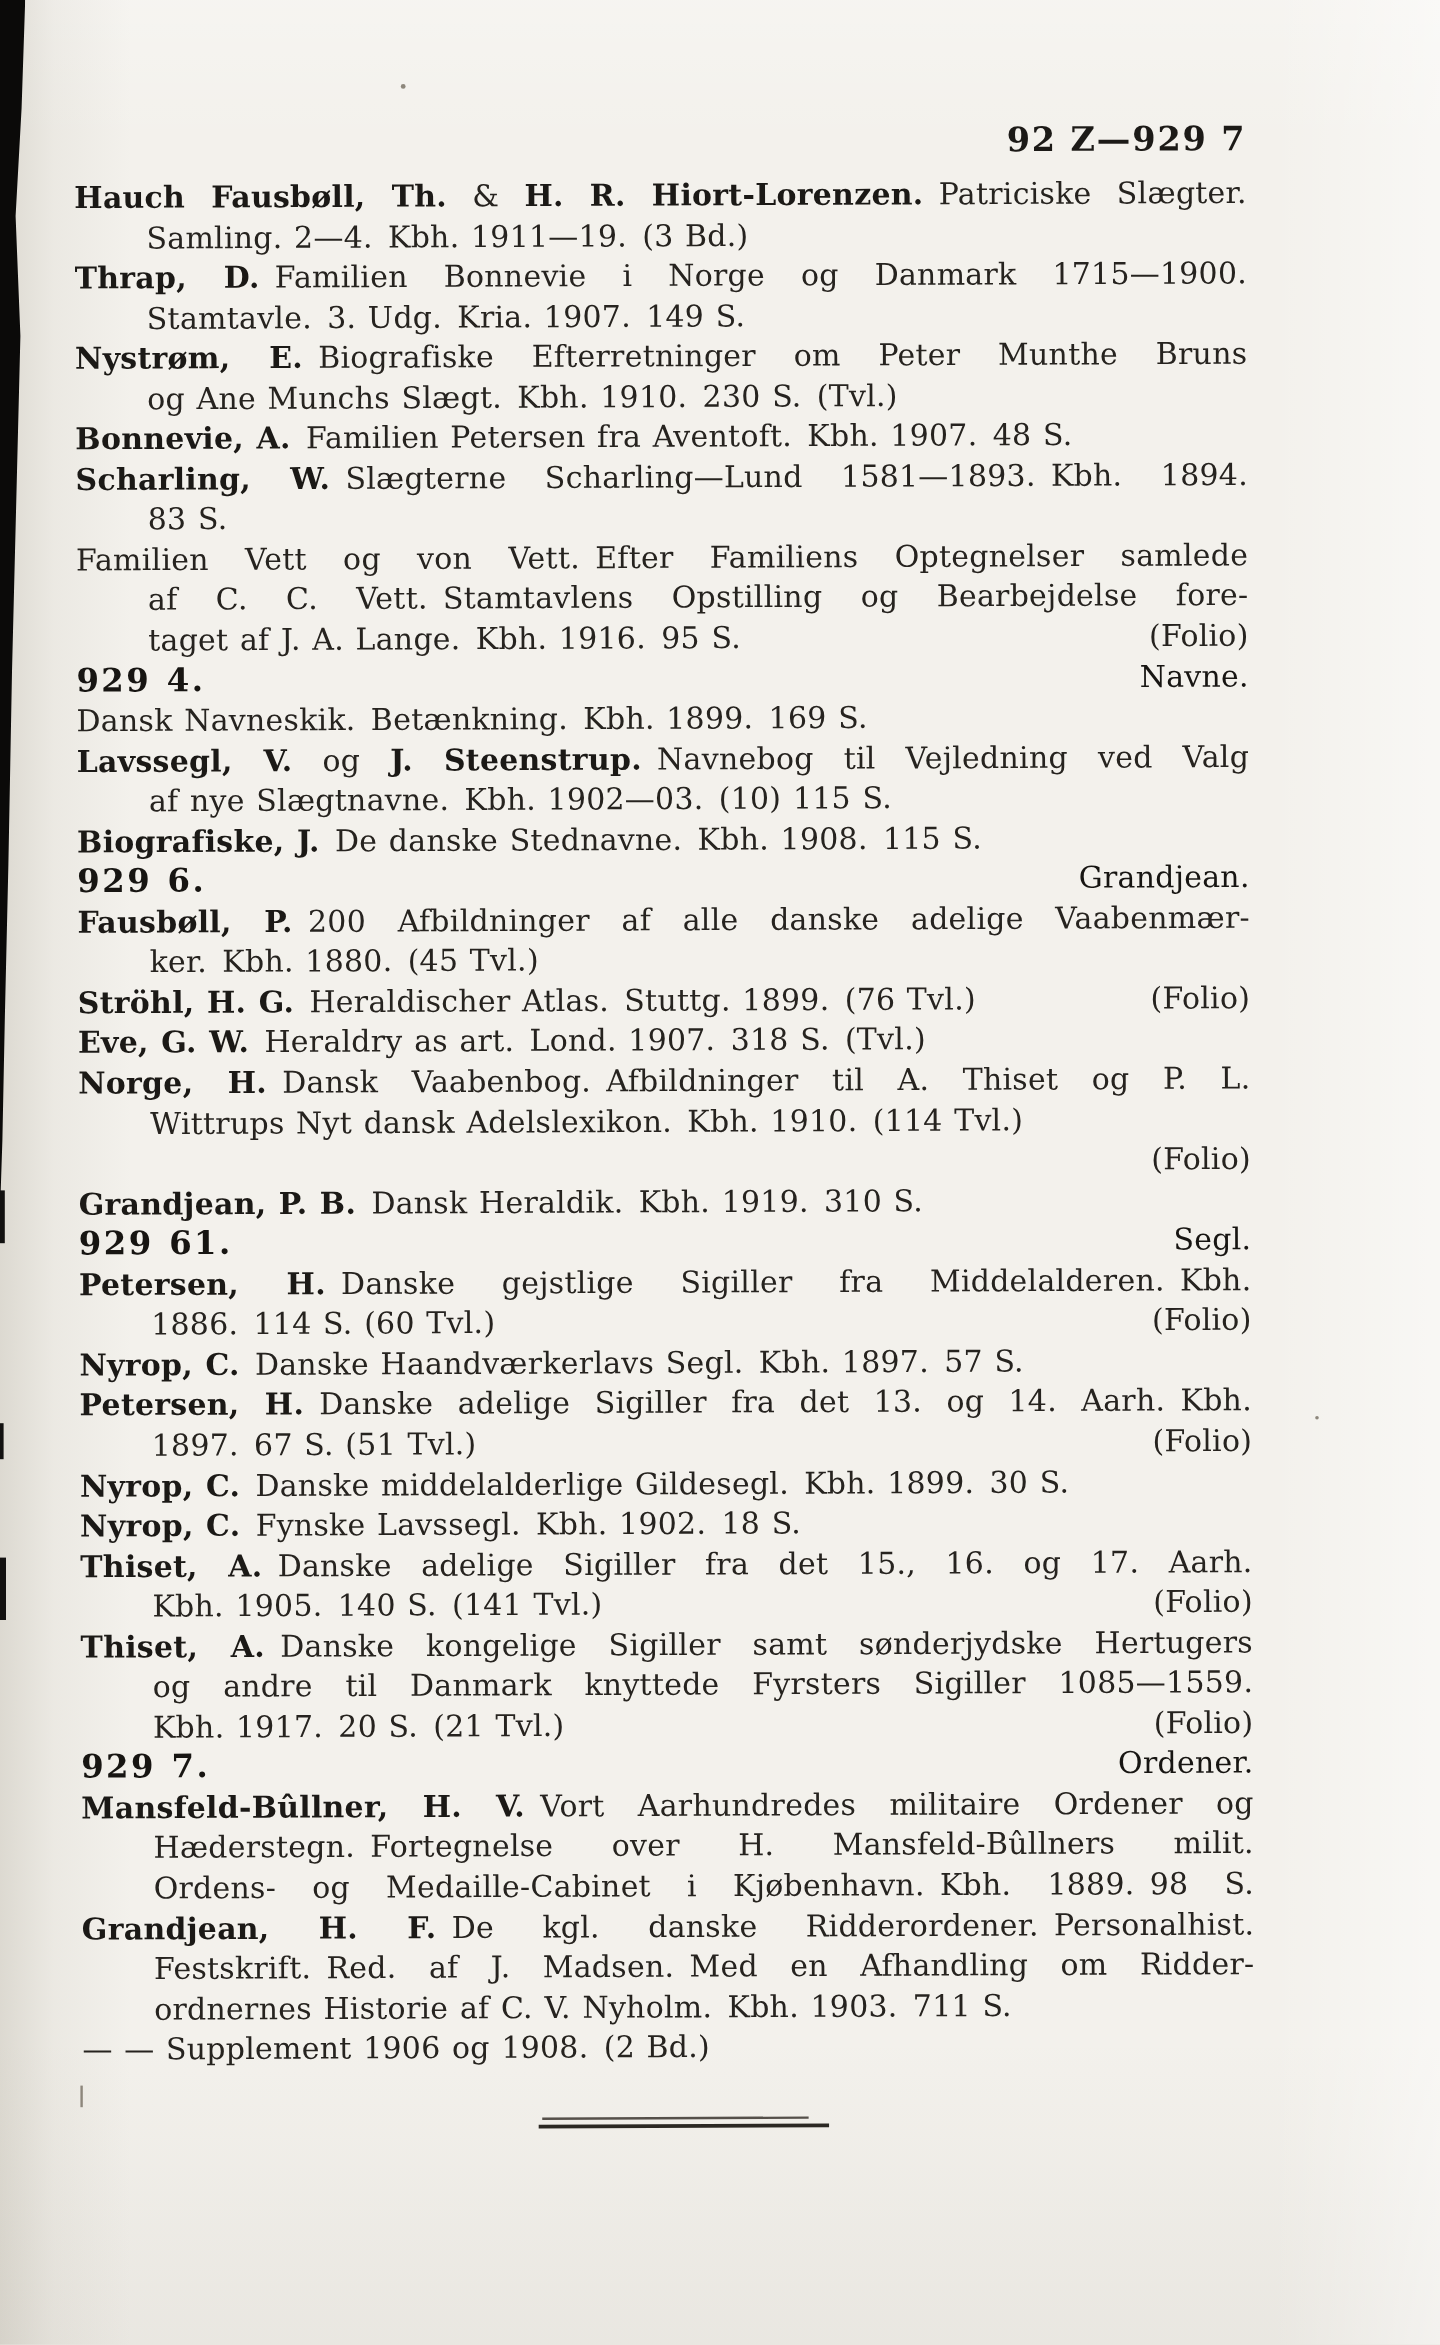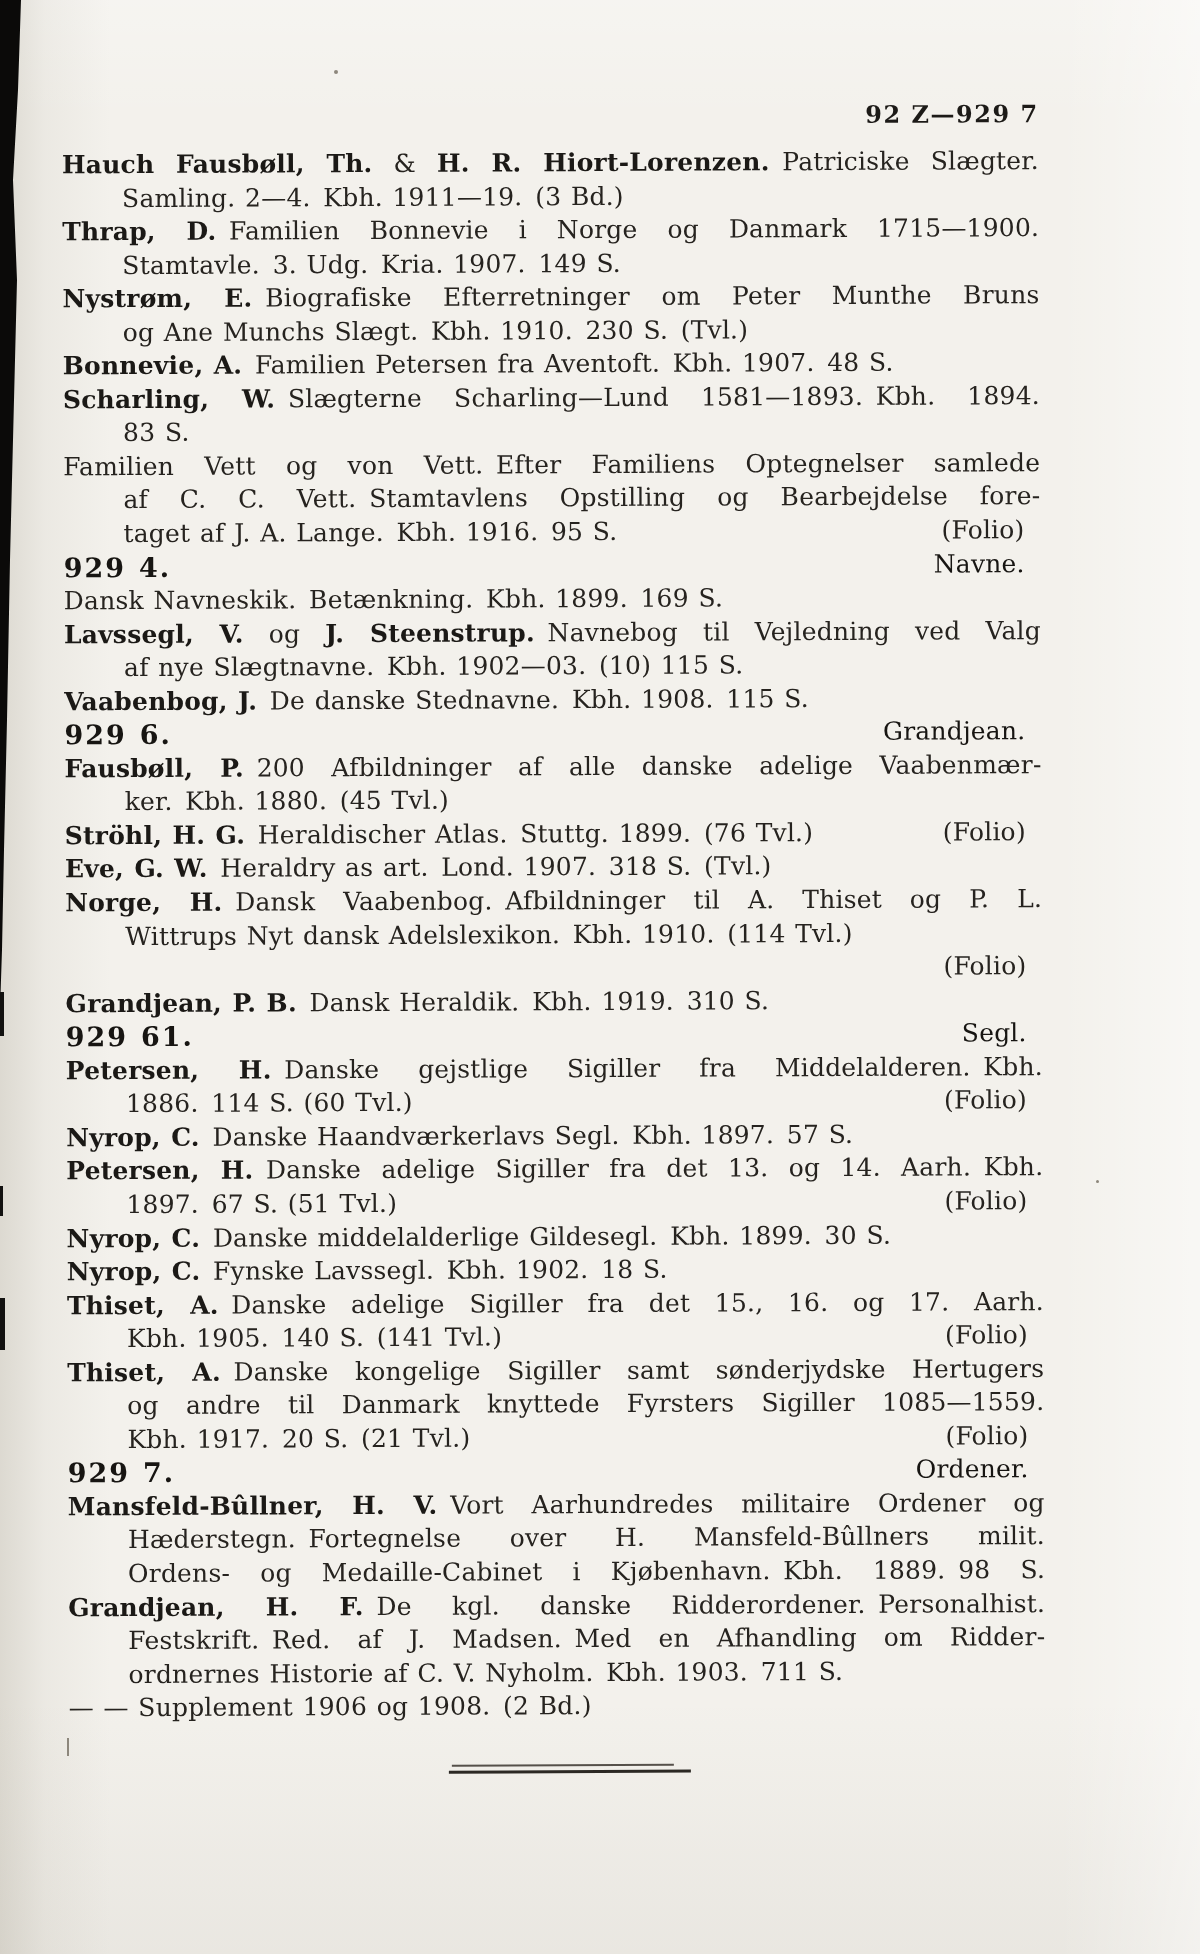--- a/index.html
+++ b/index.html
@@ -25,34 +25,34 @@
   .mark{position:absolute;background:#121110;}
   .speck{position:absolute;background:#8d877c;border-radius:50%;}
   .content{
     position:absolute;inset:0;
     transform:rotate(-0.25deg);
     transform-origin:50% 45%;
     color:var(--ink,#26231f);
   }
   .header-code{
     position:absolute;top:101px;right:158px;
-    font-size:24px;font-weight:bold;letter-spacing:1.5px;color:#1c1a17;
+    font-size:28px;font-weight:bold;letter-spacing:1.5px;color:#1c1a17;
   }
   .lines{
     position:absolute;top:146px;left:65px;width:977px;
     font-size:25px;line-height:33.55px;
     letter-spacing:0.2px;word-spacing:1.5px;
   }
   .line{position:relative;height:33.55px;}
   .line .main{display:block;white-space:nowrap;}
   .line.j .main{white-space:normal;text-align:justify;text-align-last:justify;}
   .line.ind{padding-left:60px;}
   .line.ind .main{width:917px;}
   .line b{font-weight:bold;color:#1b1916;}
-  .right{position:absolute;right:16px;top:0;white-space:nowrap;}
+  .right{position:absolute;right:0;top:0;white-space:nowrap;}
   .sec .main{font-weight:bold;font-size:27px;letter-spacing:2px;color:#171512;}
   .sec .right{font-weight:normal;color:#171512;}
   .end-rule{position:absolute;top:1764px;left:445px;width:242px;height:10px;}
   .end-rule .r1{position:absolute;top:0;left:3px;width:222px;height:2px;background:#55504a;}
   .end-rule .r2{position:absolute;top:6px;left:0;width:242px;height:3px;background:#2b2823;}
 </style>
 </head>
 <body style="--paper: #f3f1ec; --ink: #26231f; --edge: #0b0a09;">
 
 <div class="page">
@@ -111,21 +111,21 @@
         <div class="line">
           <span class="main"><span>Dansk Navneskik. Betænkning. Kbh. 1899. 169 S.</span></span>
         </div>
         <div class="line j">
           <span class="main"><b>Lavssegl, V.</b><span> og </span><b>J. Steenstrup.</b><span> Navnebog til Vejledning ved Valg</span></span>
         </div>
         <div class="line ind">
           <span class="main"><span>af nye Slægtnavne. Kbh. 1902—03. (10) 115 S.</span></span>
         </div>
         <div class="line">
-          <span class="main"><b>Vaabenbog, J.</b><span> De danske Stednavne. Kbh. 1908. 115 S.</span></span>
+          <span class="main"><b>Biografiske, J.</b><span> De danske Stednavne. Kbh. 1908. 115 S.</span></span>
         </div>
         <div class="line sec">
           <span class="main">929 6.</span>
           <span class="right">Grandjean.</span>
         </div>
         <div class="line j">
           <span class="main"><b>Fausbøll, P.</b><span> 200 Afbildninger af alle danske adelige Vaabenmær-</span></span>
         </div>
         <div class="line ind">
           <span class="main"><span>ker. Kbh. 1880. (45 Tvl.)</span></span>

